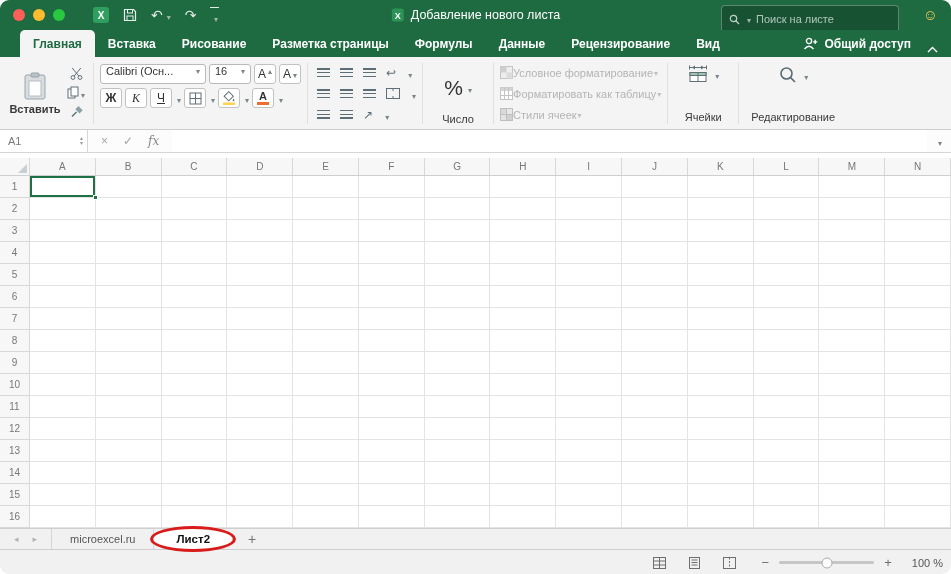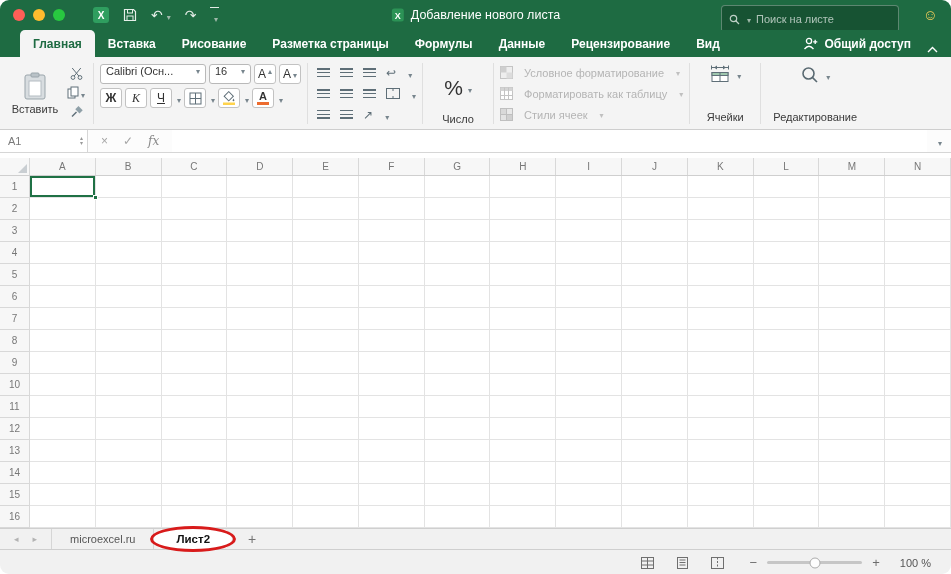--- a/index.html
+++ b/index.html
@@ -36,21 +36,21 @@
   .collapse { position:absolute; right:13px; top:9px; }
 
   
   .ribbon { height:73px; background:#f4f4f4; border-bottom:1px solid #cecece; display:flex; align-items:stretch;
             padding:5px 4px 4px 10px; }
   .grp { display:flex; }
   .vgrp { display:flex; flex-direction:column; }
   .sep { width:1px; background:#dfdfdf; margin:1px 6px; }
   .glabel { font-size:11px; color:#3a3a3a; text-align:center; }
 
-  .paste { width:50px; display:flex; flex-direction:column; align-items:center; justify-content:center; gap:3px; }
+  .paste { width:50px; display:flex; flex-direction:column; align-items:center; justify-content:center; gap:3px;font-weight:bold; }
   .clip-col { display:flex; flex-direction:column; justify-content:space-between; padding:3px 0 5px 0; margin-left:5px; }
   .miniico { width:22px; height:17px; display:flex; align-items:center; justify-content:center; }
 
   .frow { display:flex; align-items:center; gap:3px; height:22px; margin:1px 0; }
   .select { height:20px; background:#fff; border:1px solid #b9b9b9; border-radius:3px; display:flex; 
             justify-content:space-between; padding:0 5px; font-size:11px; color:#333; overflow:hidden; white-space:nowrap; }
   .sel-name { width:106px; } .sel-size { width:42px; }
   .sbtn { height:20px; min-width:22px; background:#fff; border:1px solid #c2c2c2; border-radius:3px; font-size:12px;
           color:#333; display:flex; align-items:center; justify-content:center; padding:0 3px; font-family:inherit; }
   .sbtn.bold { font-weight:700; } .sbtn.italic { font-style:italic; font-family:"Liberation Serif",serif; }
@@ -60,21 +60,21 @@
 
   .arow { display:flex; align-items:center; gap:10px; height:20px; margin:1px 0; padding-left:3px; color:#5e6e77; }
   .bars { width:13px; height:9px; display:inline-block;
           background:repeating-linear-gradient(to bottom,#5e6e77 0 1.5px,transparent 1.5px 3.75px); }
   .aico { font-size:12px; color:#5e6e77; line-height:1; }
 
   .numgrp { width:58px; align-items:center; }
   .pct-wrap { flex:1; display:flex; align-items:center; justify-content:center; gap:3px; }
   .pct { font-size:21px; color:#333; }
 
-  .stylerow { display:flex; align-items:center; gap:11px; height:20px; margin:1px 0; color:#b4b4b4; font-size:11px; white-space:nowrap; }
+  .stylerow { display:flex; align-items:center; gap:0; height:20px; margin:1px 0; color:#b4b4b4; font-size:11px; white-space:nowrap; }
   .stylerow .dd { margin-left:1px; }
 
   .cellsgrp { width:58px; align-items:center; justify-content:space-between; padding:3px 0 2px 0; }
   .editgrp { width:96px; align-items:center; justify-content:space-between; padding:3px 0 2px 0; }
   .icon-dd { display:flex; align-items:center; gap:4px; }
 
   
   .formulabar { height:23px; background:#fcfcfc; border-bottom:1px solid #d6d6d6; display:flex; align-items:center; }
   .namebox { width:88px; height:100%; border-right:1px solid #d6d6d6; background:#fff; display:flex; align-items:center;
              padding:0 4px 0 8px; font-size:11px; color:#7a7a7a; }
@@ -117,21 +117,21 @@
   .addsheet { display:flex; align-items:center; padding:0 15px; color:#737373; font-size:14px; }
 
   
   .statusbar { height:26px; background:#f1f1f1; border-top:1px solid #cfcfcf; display:flex; align-items:center; }
   .views { margin-left:auto; display:flex; align-items:center; gap:22px; }
   .viewbtn { display:flex; align-items:center; }
   .zoom { display:flex; align-items:center; gap:10px; margin:0 20px 0 26px; color:#6d6d6d; font-size:13px; }
   .track { width:95px; height:3px; background:#c6c6c6; border-radius:2px; position:relative; }
   .thumb { position:absolute; left:50%; top:50%; transform:translate(-50%,-50%); width:11px; height:11px;
            border-radius:50%; background:#fdfdfd; border:1px solid #ababab; }
-  .zoomtext { font-size:11px; color:#555; margin-right:20px; }
+  .zoomtext { font-size:11px; color:#555; margin-right:8px; }
 </style>
 </head>
 <body>
 
 <div class="window">
 
   <div class="titlebar">
     <div class="traffic">
       <span class="light red"></span>
       <span class="light yellow"></span>

